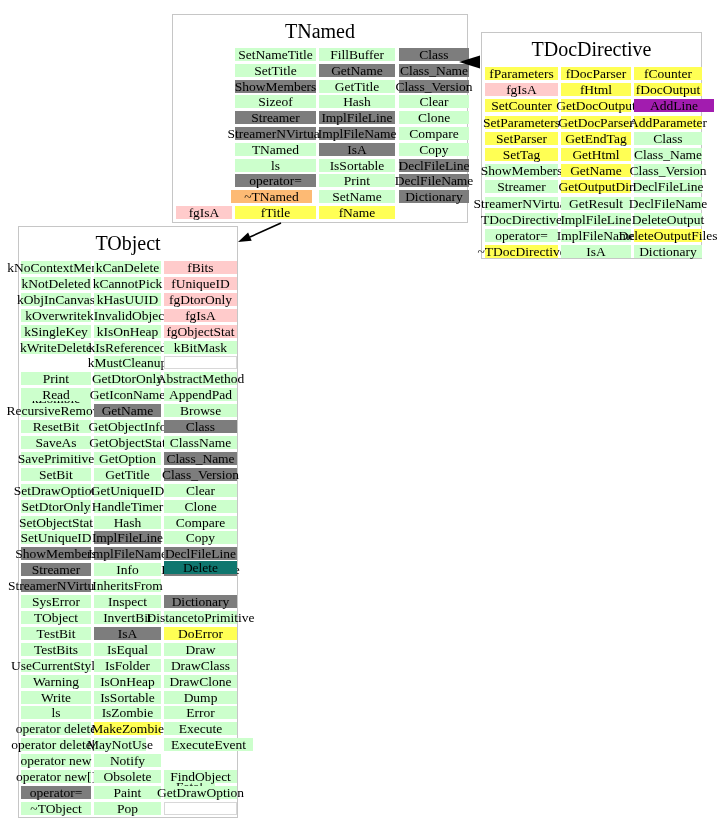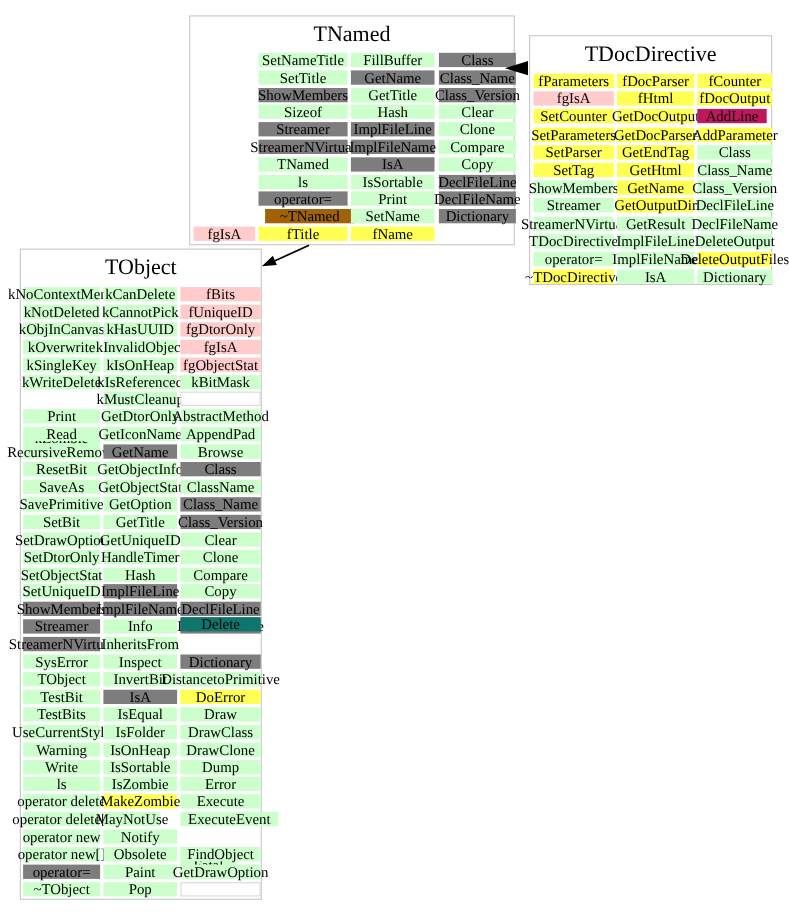--- a/index.html
+++ b/index.html
@@ -34,21 +34,21 @@
   <div class="cell" style="left: 3px; top: 191px; width: 56px; background: rgb(255, 203, 203);">fgIsA</div>
       <div class="cell" style="left: 62px; top: 33px; width: 81px; background: rgb(204, 255, 204);">SetNameTitle</div>
       <div class="cell" style="left: 62px; top: 48.8px; width: 81px; background: rgb(204, 255, 204);">SetTitle</div>
       <div class="cell" style="left: 62px; top: 64.6px; width: 81px; background: rgb(125, 125, 125);">ShowMembers</div>
       <div class="cell" style="left: 62px; top: 80.4px; width: 81px; background: rgb(204, 255, 204);">Sizeof</div>
       <div class="cell" style="left: 62px; top: 96.2px; width: 81px; background: rgb(125, 125, 125);">Streamer</div>
       <div class="cell" style="left: 62px; top: 112px; width: 81px; background: rgb(125, 125, 125);">StreamerNVirtual</div>
       <div class="cell" style="left: 62px; top: 127.8px; width: 81px; background: rgb(204, 255, 204);">TNamed</div>
       <div class="cell" style="left: 62px; top: 143.6px; width: 81px; background: rgb(204, 255, 204);">ls</div>
       <div class="cell" style="left: 62px; top: 159.4px; width: 81px; background: rgb(125, 125, 125);">operator=</div>
-      <div class="cell" style="left: 68px; top: 175.2px; width: 81px; background: #a16207;">~TNamed</div>
+      <div class="cell" style="left: 58px; top: 175.2px; width: 81px; background: #fdba74;">~TNamed</div>
       <div class="cell" style="left: 62px; top: 191px; width: 81px; background: rgb(255, 255, 84);">fTitle</div>
       <div class="cell" style="left: 146px; top: 33px; width: 76px; background: rgb(204, 255, 204); text-align: center;">FillBuffer</div>
       <div class="cell" style="left: 146px; top: 48.8px; width: 76px; background: rgb(125, 125, 125);">GetName</div>
       <div class="cell" style="left: 146px; top: 64.6px; width: 76px; background: rgb(204, 255, 204);">GetTitle</div>
       <div class="cell" style="left: 146px; top: 80.4px; width: 76px; background: rgb(204, 255, 204);">Hash</div>
       <div class="cell" style="left: 146px; top: 96.2px; width: 76px; background: rgb(125, 125, 125);">ImplFileLine</div>
       <div class="cell" style="left: 146px; top: 112px; width: 76px; background: rgb(125, 125, 125);">ImplFileName</div>
       <div class="cell" style="left: 146px; top: 127.8px; width: 76px; background: rgb(125, 125, 125);">IsA</div>
       <div class="cell" style="left: 146px; top: 143.6px; width: 76px; background: rgb(204, 255, 204);">IsSortable</div>
       <div class="cell" style="left: 146px; top: 159.4px; width: 76px; background: rgb(204, 255, 204);">Print</div>
@@ -87,21 +87,21 @@
       <div class="cell" style="left: 79px; top: 98.8px; width: 70px; background: rgb(255, 255, 84);">GetEndTag</div>
       <div class="cell" style="left: 79px; top: 115px; width: 70px; background: rgb(255, 255, 84);">GetHtml</div>
       <div class="cell" style="left: 79px; top: 131.2px; width: 70px; background: rgb(255, 255, 84);">GetName</div>
       <div class="cell" style="left: 79px; top: 147.4px; width: 70px; background: rgb(255, 255, 84);">GetOutputDir</div>
       <div class="cell" style="left: 79px; top: 163.6px; width: 70px; background: rgb(204, 255, 204);">GetResult</div>
       <div class="cell" style="left: 79px; top: 179.8px; width: 70px; background: rgb(204, 255, 204);">ImplFileLine</div>
       <div class="cell" style="left: 79px; top: 196px; width: 70px; background: rgb(204, 255, 204);">ImplFileName</div>
       <div class="cell" style="left: 79px; top: 212.2px; width: 70px; background: rgb(204, 255, 204);">IsA</div>
       <div class="cell" style="left: 152px; top: 34px; width: 68px; background: rgb(255, 255, 84);">fCounter</div>
       <div class="cell" style="left: 152px; top: 50.2px; width: 68px; background: rgb(255, 255, 84);">fDocOutput</div>
-      <div class="cell" style="left: 152px; top: 66.4px; width: 63px; background: #be185d;">AddLine</div>
+      <div class="cell" style="left: 152px; top: 66.4px; width: 80px; background: #a21caf;">AddLine</div>
       <div class="cell" style="left: 152px; top: 82.6px; width: 68px; background: rgb(255, 255, 84);">AddParameter</div>
       <div class="cell" style="left: 152px; top: 98.8px; width: 68px; background: rgb(204, 255, 204);">Class</div>
       <div class="cell" style="left: 152px; top: 115px; width: 68px; background: rgb(204, 255, 204);">Class_Name</div>
       <div class="cell" style="left: 152px; top: 131.2px; width: 68px; background: rgb(204, 255, 204);">Class_Version</div>
       <div class="cell" style="left: 152px; top: 147.4px; width: 68px; background: rgb(204, 255, 204);">DeclFileLine</div>
       <div class="cell" style="left: 152px; top: 163.6px; width: 68px; background: rgb(204, 255, 204);">DeclFileName</div>
       <div class="cell" style="left: 152px; top: 179.8px; width: 68px; background: rgb(204, 255, 204);">DeleteOutput</div>
       <div class="cell" style="left: 152px; top: 196px; width: 68px; background: rgb(255, 255, 84);">DeleteOutputFiles</div>
       <div class="cell" style="left: 152px; top: 212.2px; width: 68px; background: rgb(204, 255, 204);">Dictionary</div>
     </div>

